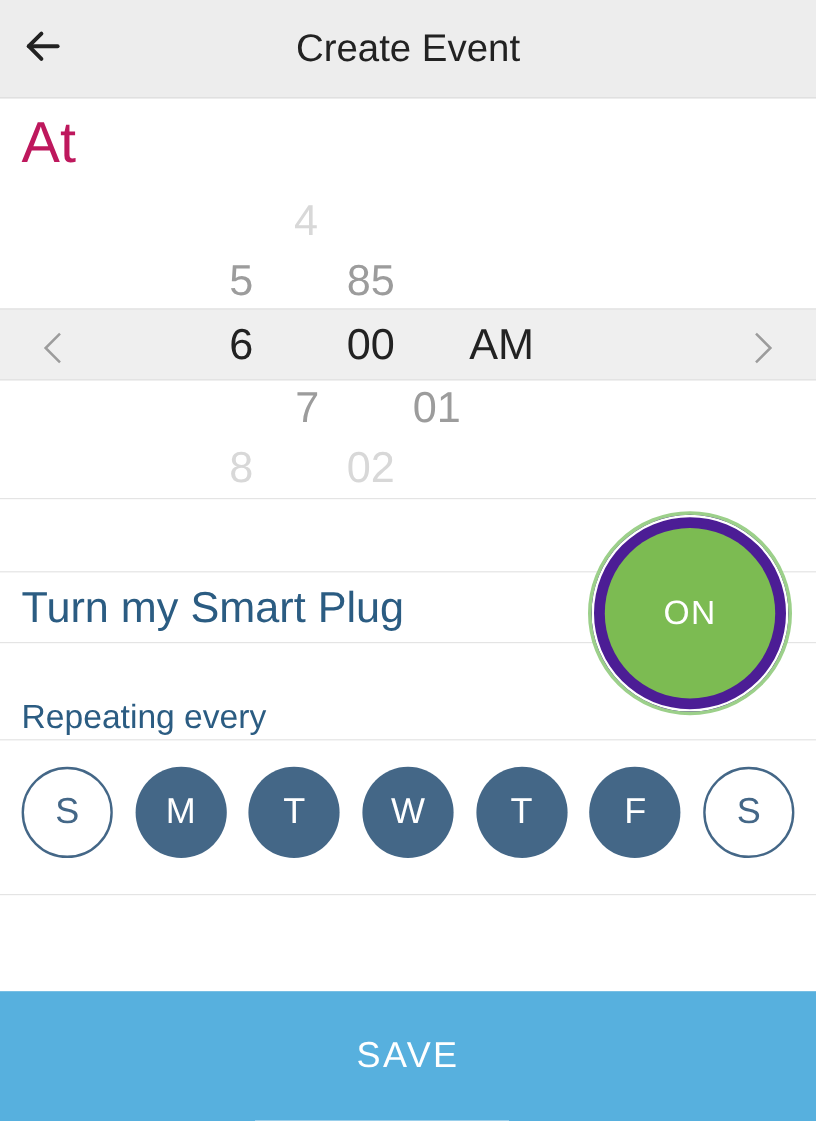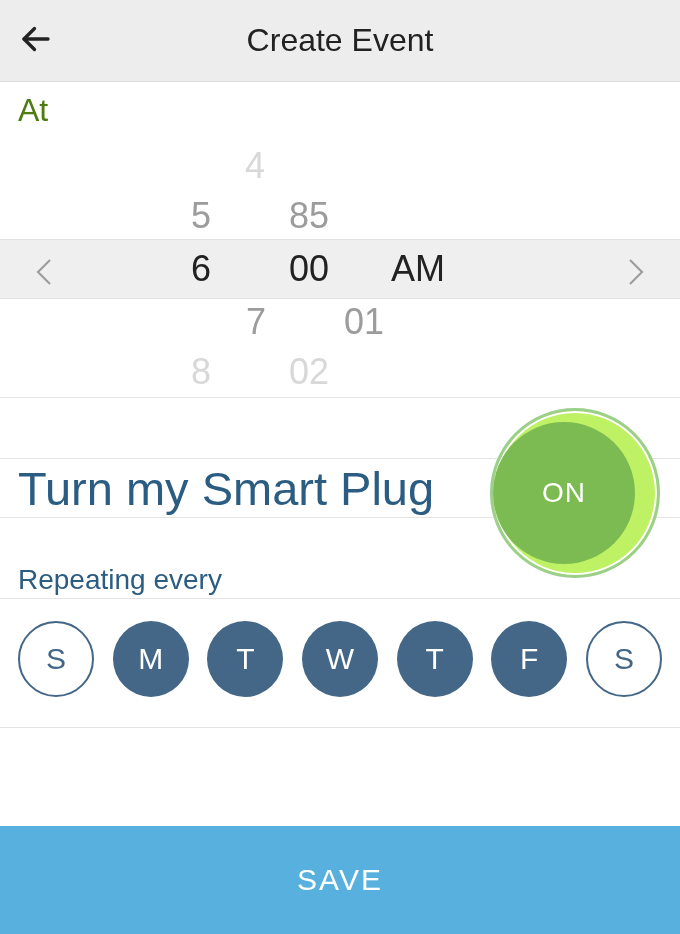--- a/index.html
+++ b/index.html
@@ -3,21 +3,21 @@
 <meta charset="utf-8">
 <style>
   * { box-sizing: border-box; margin: 0; padding: 0; }
   html, body { width: 680px; height: 934px; font-family: -apple-system, "Helvetica Neue", Arial, sans-serif; background: #fff; overflow: hidden; }
   body { display: flex; flex-direction: column; }
 
   .header { background: #ededed; height: 82px; display: flex; align-items: center; position: relative; border-bottom: 1px solid #dcdcdc; }
   .back { position: absolute; left: 18px; top: 50%; transform: translateY(-50%); }
   .title { width: 100%; text-align: center; font-size: 32px; color: #222; font-weight: 400; }
 
-  .section-label { font-size: 32px; color: #4d7c0f; padding: 10px 18px 2px; font-weight: 400; }
+  .section-label { font-size: 48px; color: #be185d; padding: 10px 18px 2px; font-weight: 400; }
 
   .picker-wrap { position: relative; height: 260px; margin-top: 6px; overflow: hidden; }
   .picker-row { position: absolute; left: 0; right: 0; height: 50px; display: flex; justify-content: center; align-items: center; }
   .picker-col { width: 108px; text-align: center; font-size: 36px; }
   .hc { margin-left: -60px; } 
   .ampmcol { width: 110px; }
 
   .r0 { top: 4px;   color: #d8d8d8; font-size: 30px; }
   .r1 { top: 54px;  color: #9c9c9c; font-size: 34px; }
   .r2 { top: 104px; color: #222;    font-size: 38px; height: 56px; }
@@ -25,22 +25,22 @@
   .r4 { top: 210px; color: #d8d8d8; font-size: 30px; }
 
   .sel-band { position: absolute; left: 0; right: 0; top: 102px; height: 60px; background: #efefef; border-top: 1px solid #e0e0e0; border-bottom: 1px solid #e0e0e0; }
   .picker-arrow { position: absolute; top: 120px; }
   .pa-l { left: 34px; } .pa-r { right: 34px; }
 
   .divider { height: 1px; background: #e4e4e4; }
 
   .action-area { position: relative; padding-top: 60px; }
   .action-row { display:flex; align-items:center; height: 60px; padding-left: 18px; border-top:1px solid #e4e4e4; border-bottom:1px solid #e4e4e4;}
-  .action-text { font-size: 47px; color: #2b5c82; }
-  .on-circle { position: absolute; right: 20px; top: 10px; width: 170px; height: 170px; border-radius: 50%; background: #bef264; border: 3px solid #9cd08a; display:flex; align-items:center; box-shadow: 0 0 0 2px #fff inset; }
+  .action-text { font-size: 36px; color: #2b5c82; }
+  .on-circle { position: absolute; right: 20px; top: 10px; width: 170px; height: 170px; border-radius: 50%; background: #4c1d95; border: 3px solid #9cd08a; display:flex; align-items:center; justify-content:center; box-shadow: 0 0 0 2px #fff inset; }
   .on-inner { width: 142px; height: 142px; border-radius: 50%; background: #7cbb52; display:flex; align-items:center; justify-content:center; color:#fff; font-size:28px; letter-spacing:1px; }
 
   .repeat-label { font-size: 28px; color: #2b5c82; padding: 46px 18px 2px; border-bottom:1px solid #e4e4e4; }
 
   .days-row { display:flex; justify-content: space-between; align-items:center; padding: 22px 18px 30px; border-bottom:1px solid #e4e4e4; }
   .day { width: 76px; height: 76px; border-radius: 50%; display:flex; align-items:center; justify-content:center; font-size: 30px; }
   .day-on { background: #446787; color: #fff; }
   .day-off { background: #fff; color: #446787; border: 2px solid #446787; }
 
   .spacer { flex: 1; }

